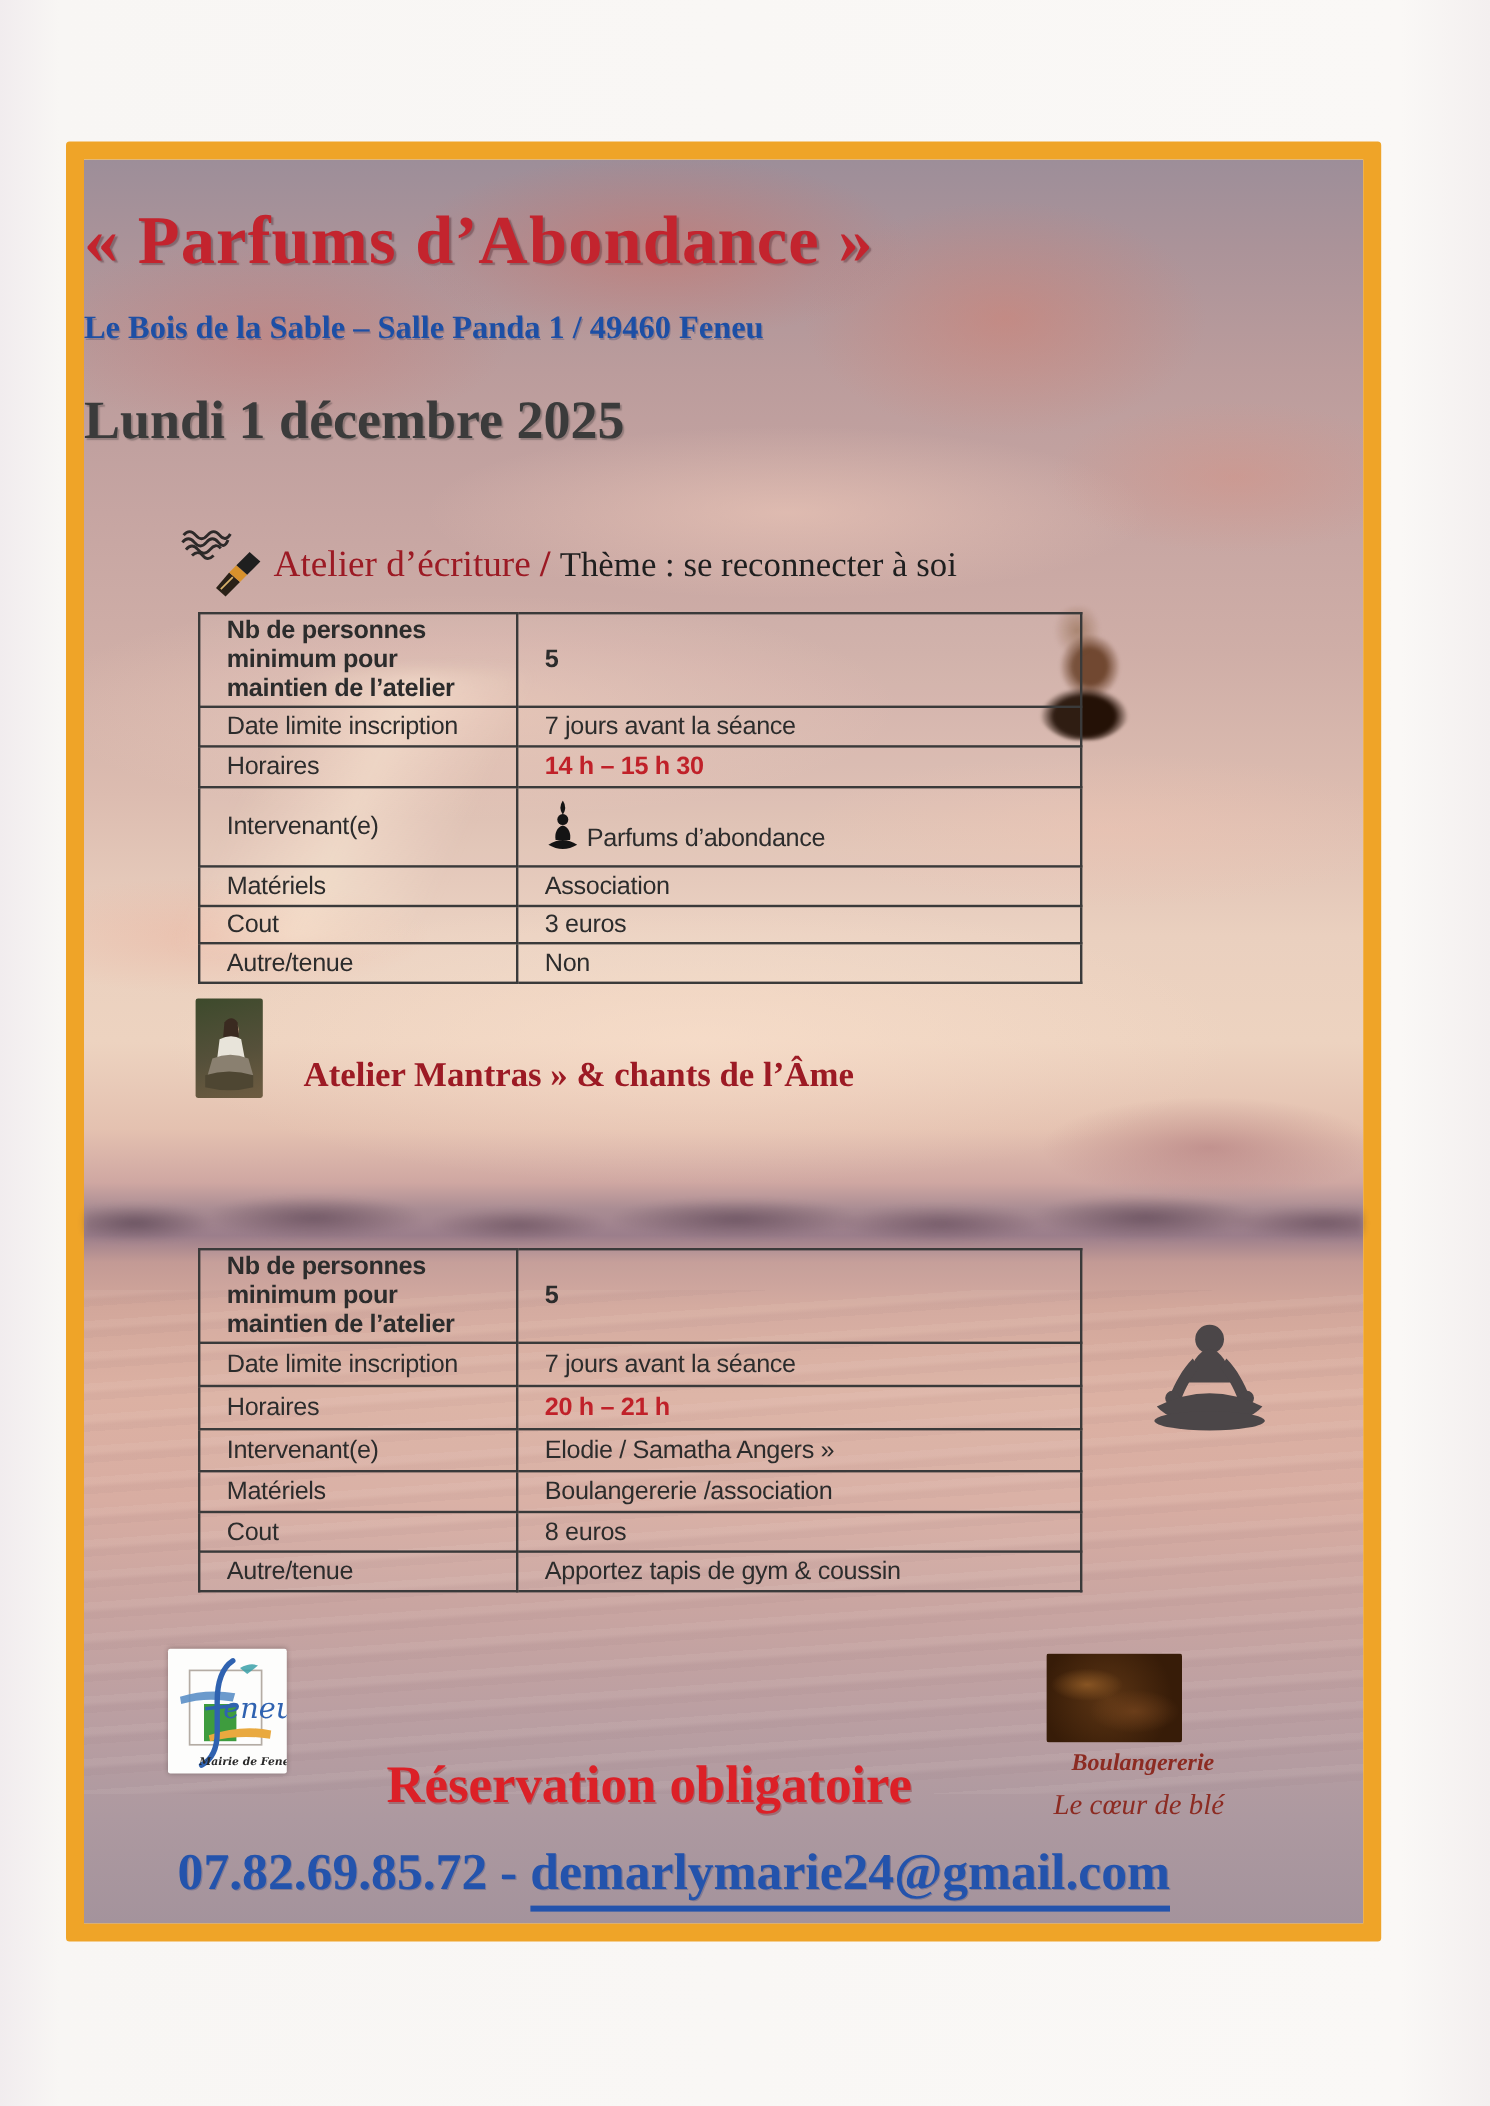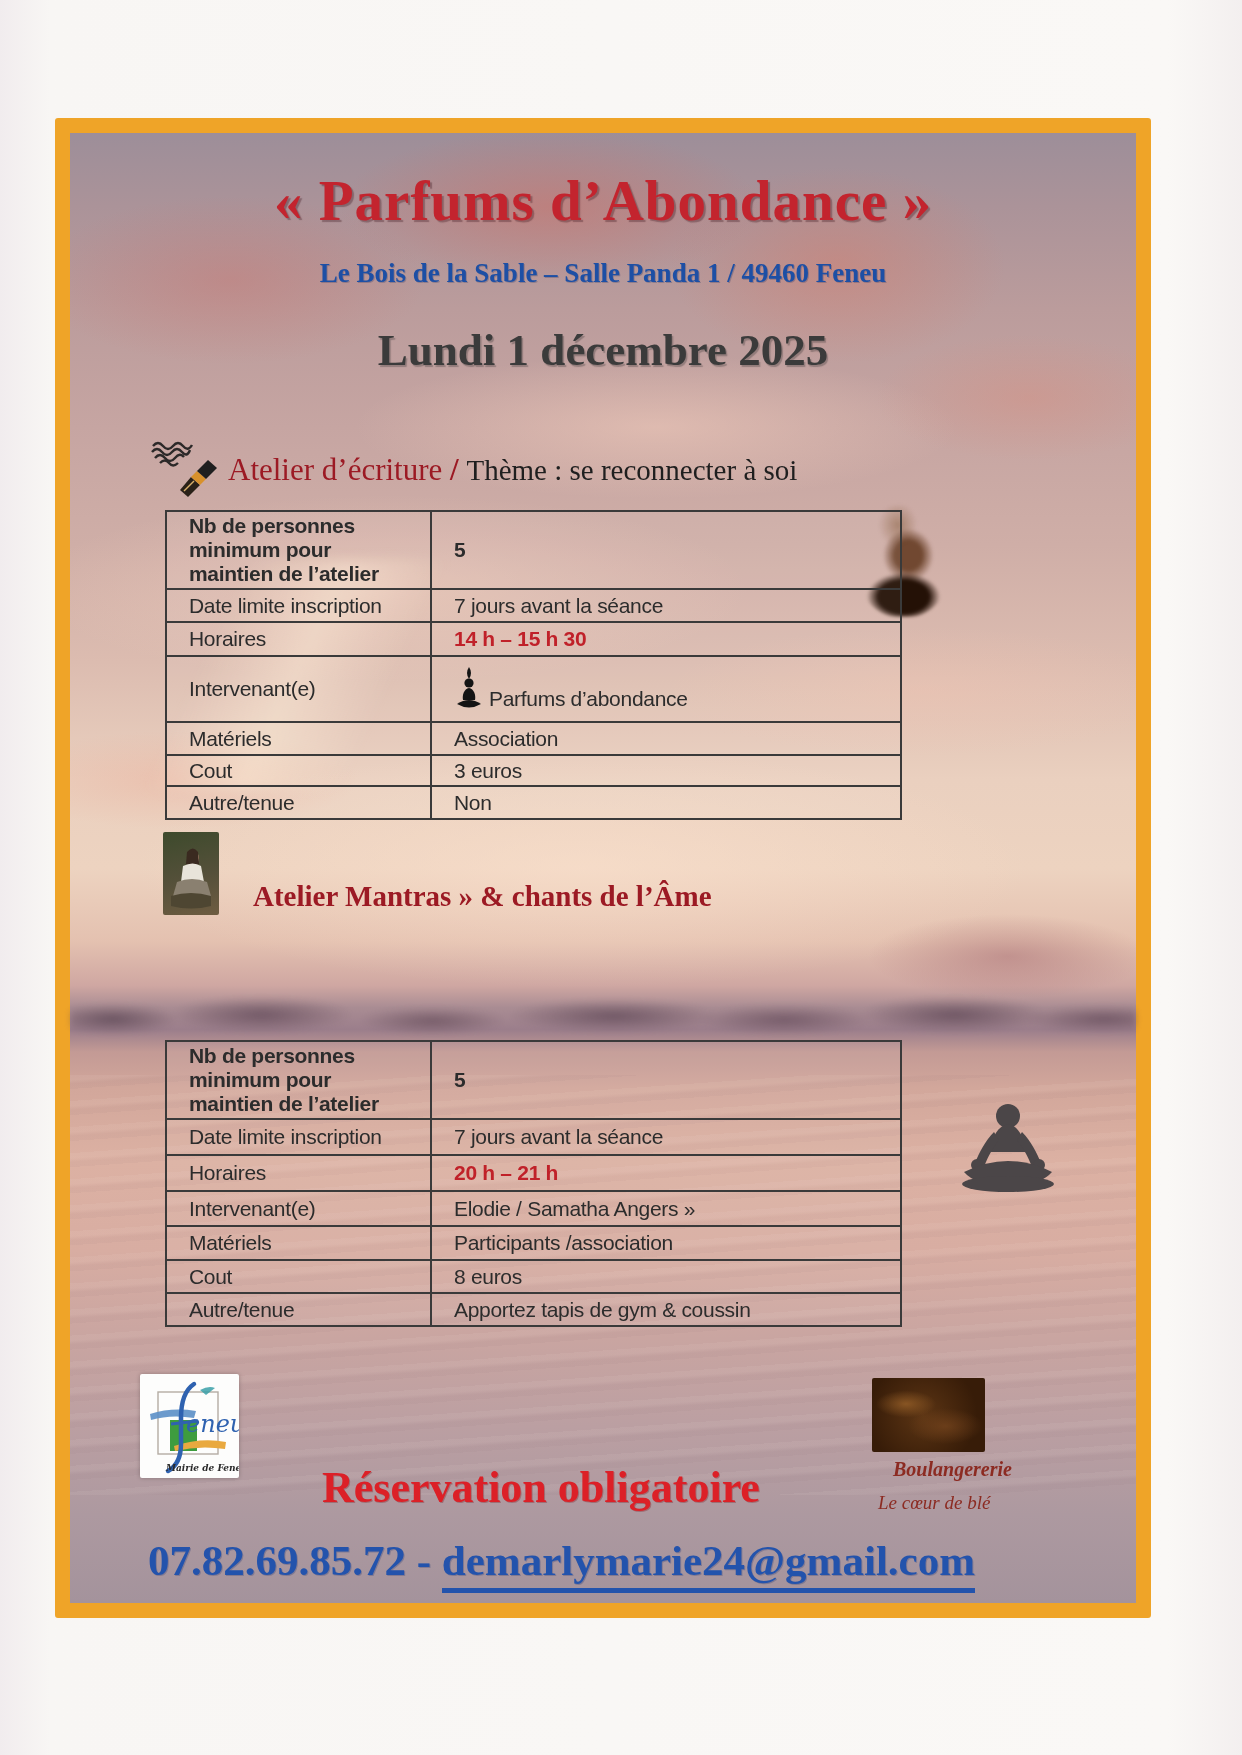--- a/index.html
+++ b/index.html
@@ -41,21 +41,21 @@
       radial-gradient(ellipse 130px 26px at 18% 48%, rgba(85,62,78,.7), transparent 70%),
       radial-gradient(ellipse 105px 20px at 34% 58%, rgba(90,66,80,.65), transparent 70%),
       radial-gradient(ellipse 150px 24px at 51% 50%, rgba(82,60,76,.7), transparent 70%),
       radial-gradient(ellipse 125px 22px at 67% 56%, rgba(88,64,80,.65), transparent 70%),
       radial-gradient(ellipse 135px 26px at 83% 48%, rgba(80,58,74,.7), transparent 70%),
       radial-gradient(ellipse 115px 20px at 97% 55%, rgba(86,62,78,.68), transparent 70%);
   }
   .ripples{position:absolute;left:70px;top:1075px;width:1066px;height:420px;opacity:.55;
     background:repeating-linear-gradient(176deg, rgba(255,240,230,.12) 0 5px, rgba(120,90,100,.09) 9px 14px, transparent 14px 26px);}
   
-  .col{position:absolute;left:70px;width:1066px;text-align:center;}
+  .col{position:absolute;left:70px;width:1066px;}
   .title{top:168px;font-size:57px;font-weight:bold;color:#c3242e;letter-spacing:1px;
     text-shadow:2px 2px 1px rgba(60,20,30,.35);}
   .subtitle{top:258px;font-size:27px;font-weight:bold;color:#1d4fa5;text-shadow:1px 1px 0 rgba(20,40,90,.25);}
   .date{top:324px;font-size:45px;font-weight:bold;color:#3b3b3b;text-shadow:1.5px 1.5px 1px rgba(40,40,40,.3);}
   .heading-row{position:absolute;left:228px;top:452px;white-space:nowrap;}
   .heading-red{font-size:31px;font-weight:normal;color:#9c1a24;}
   .heading-sep{font-size:31px;color:#9c1a24;font-weight:bold;}
   .heading-theme{font-size:29px;color:#1f1f1f;}
   .mantras-heading{position:absolute;left:253px;top:880px;font-size:29px;font-weight:bold;color:#9c1a24;white-space:nowrap;}
   .discover{position:absolute;left:155px;top:932px;font-size:27px;color:#1e1e1e;white-space:nowrap;}
@@ -81,21 +81,21 @@
   .feneu{position:absolute;left:140px;top:1374px;width:99px;height:104px;background:#fdfdfc;
     box-shadow:0 0 4px rgba(0,0,0,.25);border-radius:2px;}
   .reservation{position:absolute;left:322px;top:1462px;font-size:44px;font-weight:bold;color:#dc2027;
     white-space:nowrap;text-shadow:1px 1px 0 rgba(120,10,15,.3);}
   .boul-img{position:absolute;left:872px;top:1378px;width:113px;height:74px;border-radius:2px;
     background:
       radial-gradient(ellipse 40px 18px at 30% 35%, rgba(150,95,40,.8), transparent 75%),
       radial-gradient(ellipse 50px 24px at 65% 65%, rgba(120,70,30,.7), transparent 75%),
       radial-gradient(circle at 45% 50%, #5c3514 0%, #371c08 75%);}
   .boul-line1{position:absolute;left:893px;top:1458px;font-size:20px;font-style:italic;font-weight:bold;color:#8c2b22;}
-  .boul-line2{position:absolute;left:878px;top:1492px;font-size:19px;font-style:italic;color:#8c2b22;text-align:center;}
+  .boul-line2{position:absolute;left:878px;top:1492px;font-size:24px;font-style:italic;color:#8c2b22;text-align:center;}
   .contact{position:absolute;left:148px;top:1536px;font-size:43px;font-weight:bold;color:#2353ac;white-space:nowrap;
     text-shadow:1px 1px 0 rgba(20,45,110,.25);}
   .contact .email{color:#2353ac;text-decoration:none;border-bottom:5px solid #2353ac;padding-bottom:4px;cursor:pointer;}
 </style>
 </head>
 <body>
 
 <div class="page">
 
   <div class="flyer">
@@ -203,21 +203,21 @@
     <tr style="height:36px;">
       <td><span>Horaires</span></td>
       <td class="red"><span>20 h – 21 h</span></td>
     </tr>
     <tr style="height:35px;">
       <td><span>Intervenant(e)</span></td>
       <td><span>Elodie / Samatha Angers »</span></td>
     </tr>
     <tr style="height:34px;">
       <td><span>Matériels</span></td>
-      <td><span>Participants /association</span></td>
+      <td><span>Boulangererie /association</span></td>
     </tr>
     <tr style="height:33px;">
       <td><span>Cout</span></td>
       <td><span>8 euros</span></td>
     </tr>
     <tr style="height:33px;">
       <td><span>Autre/tenue</span></td>
       <td><span>Apportez tapis de gym &amp; coussin</span></td>
     </tr>
   </tbody>

